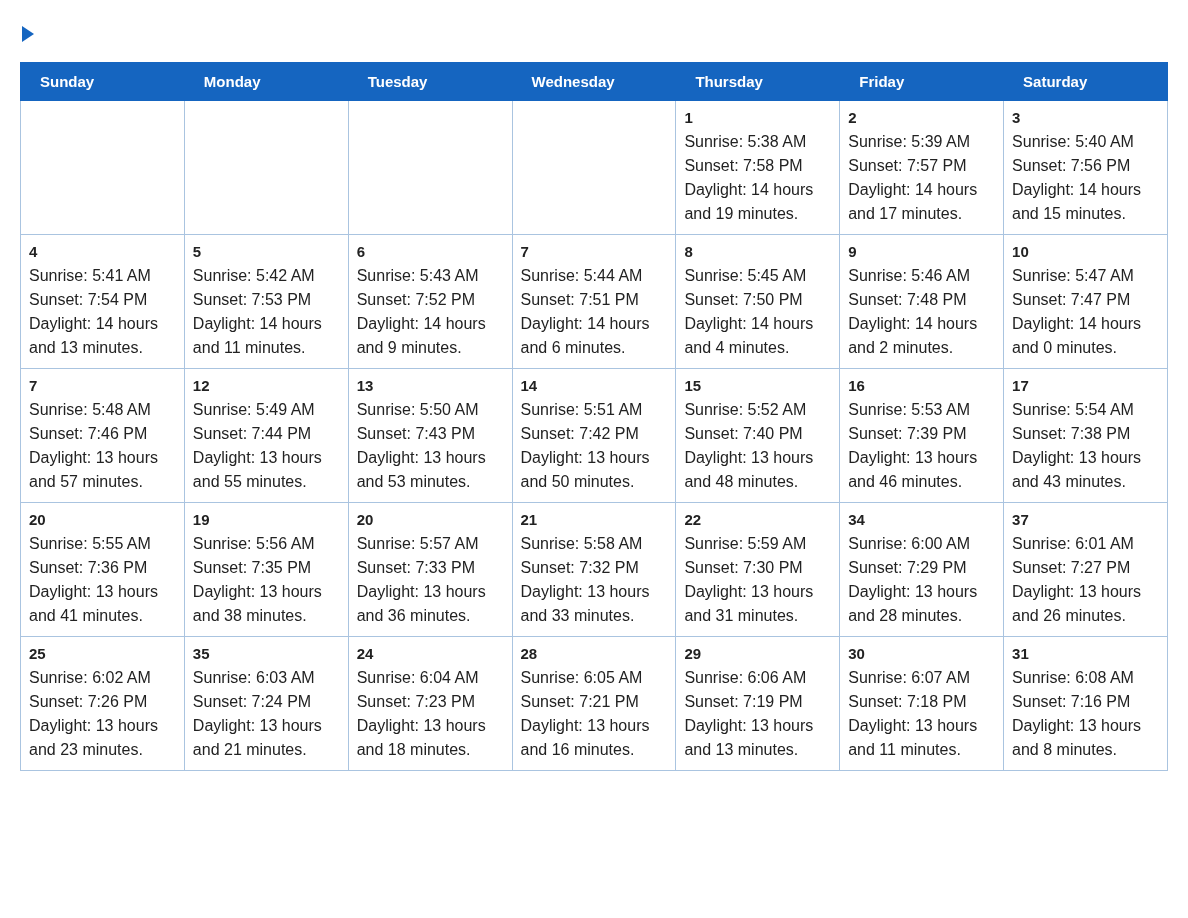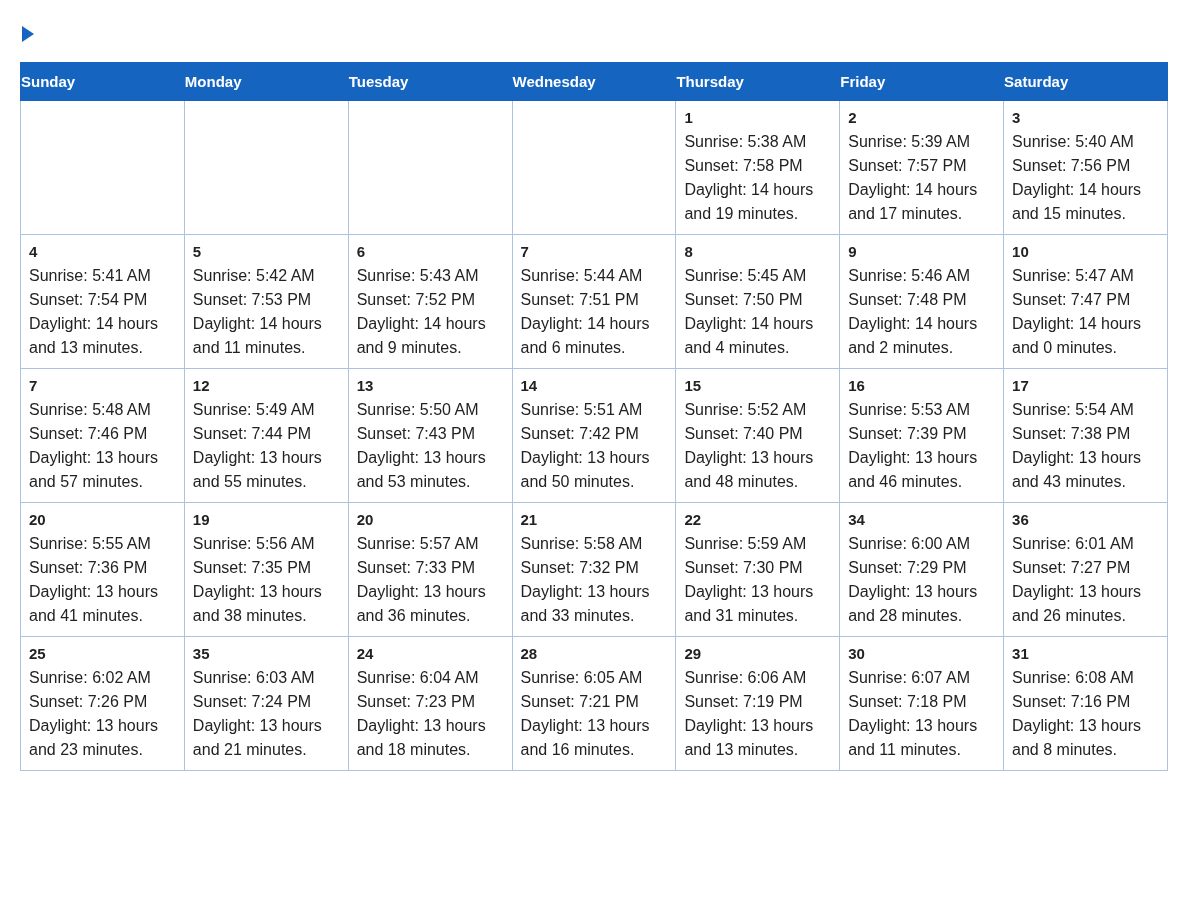--- a/index.html
+++ b/index.html
@@ -57,21 +57,21 @@
     .calendar {
       width: 100%;
       border-collapse: collapse;
       border: 1px solid #1565c0;
     }
     .calendar thead tr th {
       background-color: #1565c0;
       color: #fff;
       font-size: 15px;
       font-weight: bold;
-      padding: 10px 0;
+      padding: 10px 19px;
       text-align: left;
       border: 1px solid #1565c0;
     }
     .calendar tbody tr td {
       vertical-align: top;
       padding: 8px;
       border: 1px solid #aac4e0;
       width: 14.28%;
       min-height: 100px;
       font-size: 13px;
@@ -225,21 +225,21 @@
         </td>
         <td>
           <span class="day-num">22</span>
           <div class="day-info">Sunrise: 5:59 AM<br>Sunset: 7:30 PM<br>Daylight: 13 hours<br>and 31 minutes.</div>
         </td>
         <td>
           <span class="day-num">34</span>
           <div class="day-info">Sunrise: 6:00 AM<br>Sunset: 7:29 PM<br>Daylight: 13 hours<br>and 28 minutes.</div>
         </td>
         <td>
-          <span class="day-num">36</span>
+          <span class="day-num">37</span>
           <div class="day-info">Sunrise: 6:01 AM<br>Sunset: 7:27 PM<br>Daylight: 13 hours<br>and 26 minutes.</div>
         </td>
       </tr>
       <tr class="row-separator">
         <td>
           <span class="day-num">25</span>
           <div class="day-info">Sunrise: 6:02 AM<br>Sunset: 7:26 PM<br>Daylight: 13 hours<br>and 23 minutes.</div>
         </td>
         <td>
           <span class="day-num">35</span>

